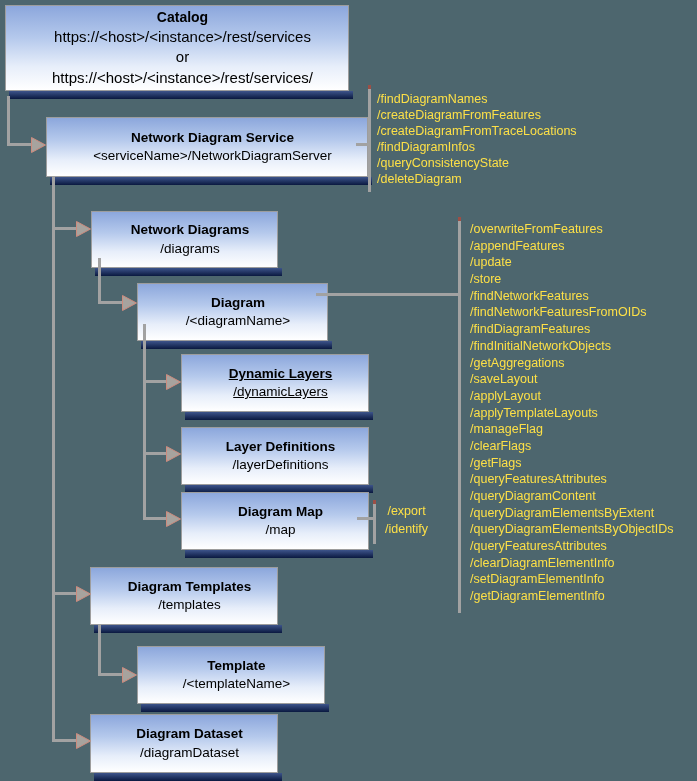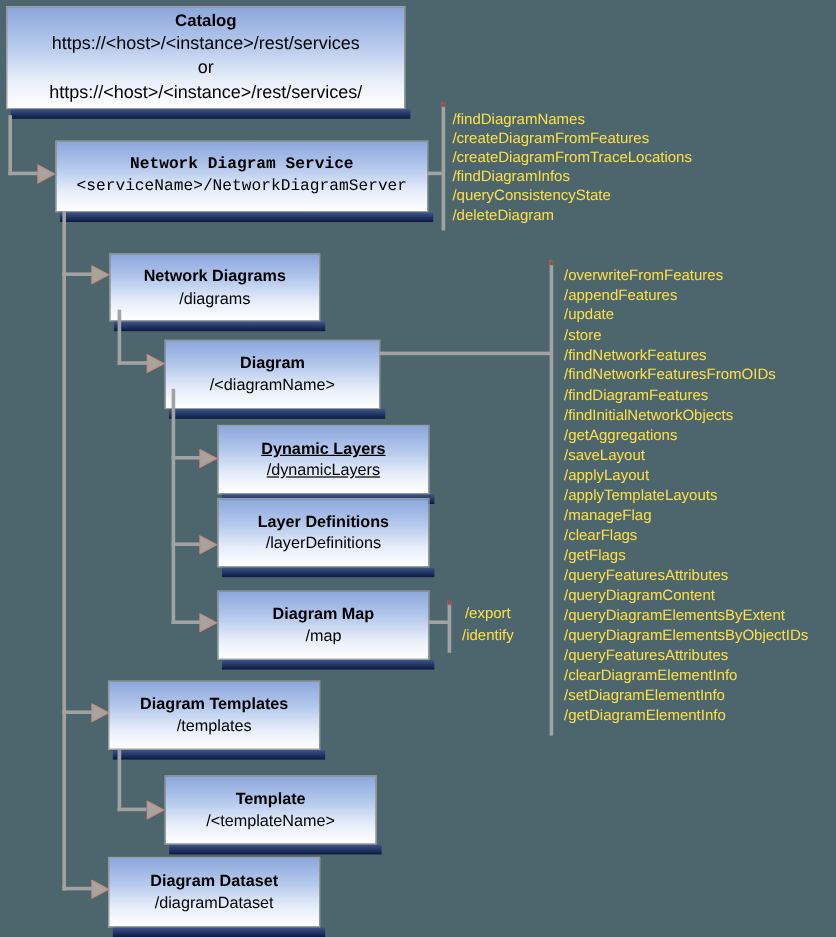--- a/index.html
+++ b/index.html
@@ -6,21 +6,21 @@
   #page {
     position:relative; width:697px; height:781px;
     background:#4d666e; overflow:hidden;
     font-family:"Liberation Sans", sans-serif;
   }
   .node {
     position:absolute;
     background:linear-gradient(180deg,#8ca7dc 0%,#b5c9ec 38%,#e7eefa 72%,#ffffff 100%);
     border:1px solid #9d9d9d;
     display:flex; flex-direction:column; align-items:center; justify-content:center;
-    text-align:right; color:#000;
+    text-align:right; color:#000;padding-left:11px;
   }
   .node::after {
     content:""; position:absolute; left:3px; right:-5px; bottom:-9px; height:8px;
     background:linear-gradient(180deg,#3d548a 0%,#0a1940 100%);
   }
   .node .title { font-weight:bold; font-size:13.5px; line-height:1.35; white-space:nowrap; }
   .node .path  { font-size:13.5px; line-height:1.35; white-space:nowrap; }
   #box-catalog .title { font-size:14px; }
   #box-catalog .path  { font-size:15px; }
   .hline, .vline { position:absolute; background:#a2a2a2; }
@@ -37,41 +37,41 @@
 
 <div id="page">
 
   <div class="node" id="box-catalog" style="left:5px;top:5px;width:331px;height:84px;">
     <div class="title">Catalog</div>
     <div class="path">https://&lt;host&gt;/&lt;instance&gt;/rest/services</div>
     <div class="path">or</div>
     <div class="path">https://&lt;host&gt;/&lt;instance&gt;/rest/services/</div>
   </div>
 
-  <div class="node" id="box-service" style="left:46px;top:117px;width:309px;height:58px;font-family:Liberation Mono, monospace;">
+  <div class="node" id="box-service" style="left:46px;top:117px;width:309px;height:58px;">
     <div class="title">Network Diagram Service</div>
     <div class="path">&lt;serviceName&gt;/NetworkDiagramServer</div>
   </div>
 
   <div class="node" id="box-diagrams" style="left:91px;top:211px;width:174px;height:55px;">
     <div class="title">Network Diagrams</div>
     <div class="path">/diagrams</div>
   </div>
 
   <div class="node" id="box-diagram" style="left:137px;top:283px;width:178px;height:56px;">
     <div class="title">Diagram</div>
     <div class="path">/&lt;diagramName&gt;</div>
   </div>
 
   <div class="node" id="box-dynamic" style="left:181px;top:354px;width:175px;height:56px;text-decoration:underline;">
     <div class="title">Dynamic Layers</div>
     <div class="path">/dynamicLayers</div>
   </div>
 
-  <div class="node" id="box-layerdefs" style="left:181px;top:415px;width:175px;height:56px;">
+  <div class="node" id="box-layerdefs" style="left:181px;top:427px;width:175px;height:56px;">
     <div class="title">Layer Definitions</div>
     <div class="path">/layerDefinitions</div>
   </div>
 
   <div class="node" id="box-map" style="left:181px;top:492px;width:175px;height:56px;">
     <div class="title">Diagram Map</div>
     <div class="path">/map</div>
   </div>
 
   <div class="node" id="box-templates" style="left:90px;top:567px;width:175px;height:56px;">

